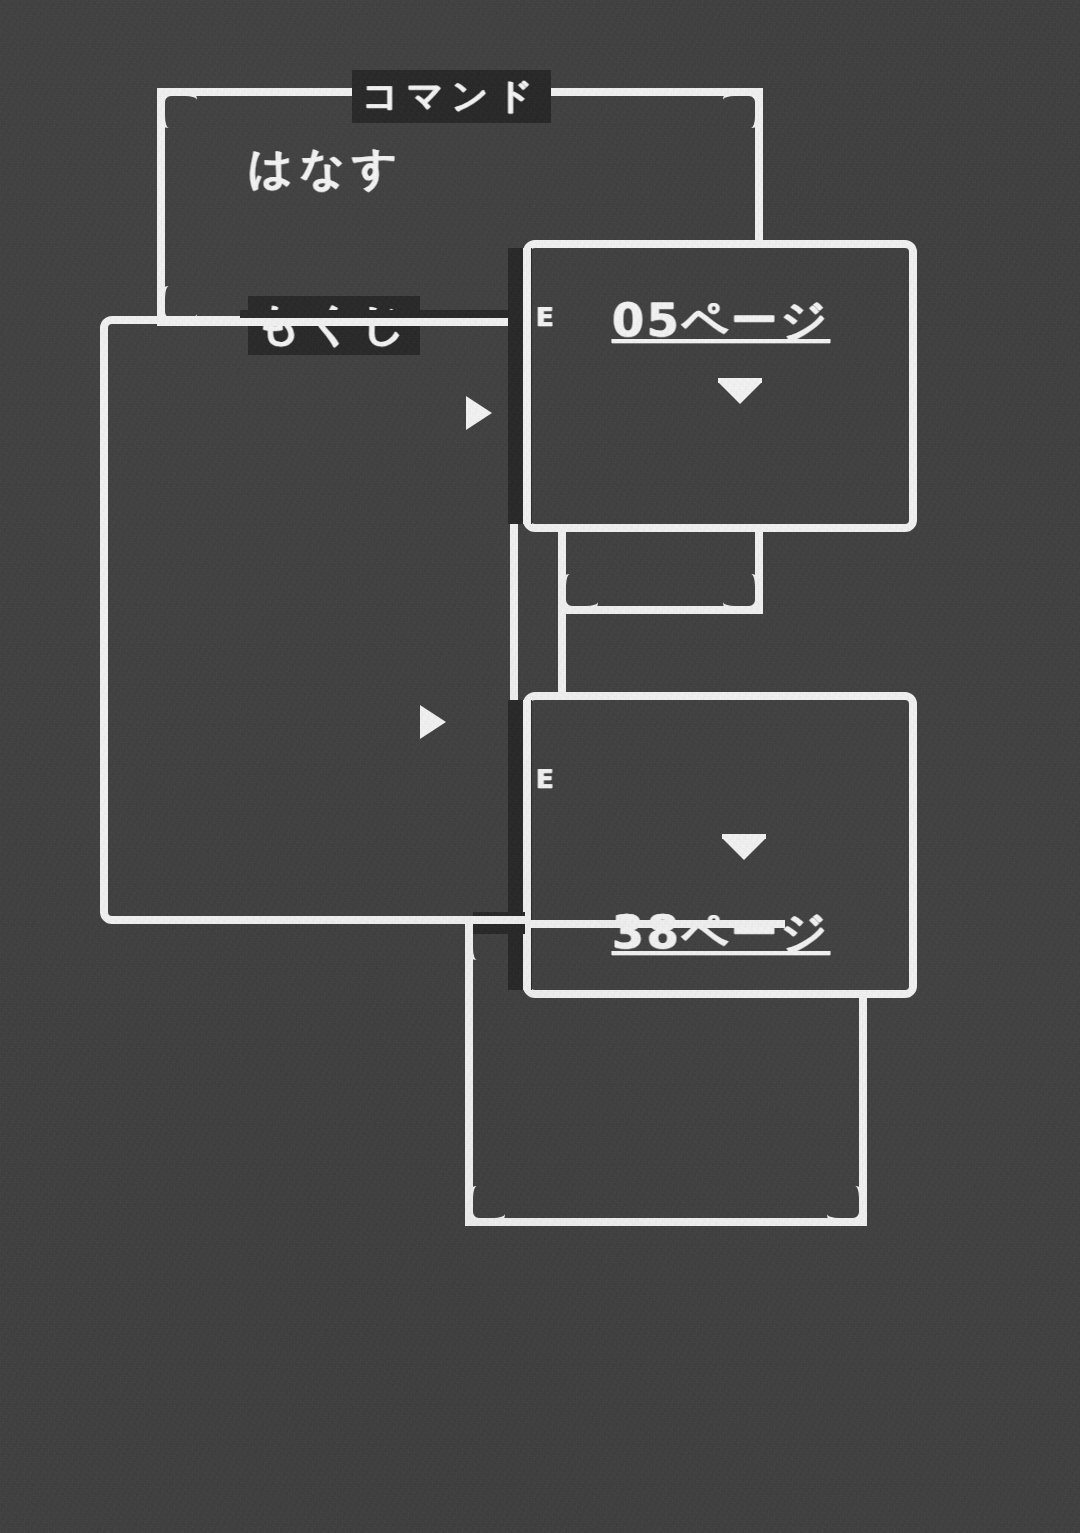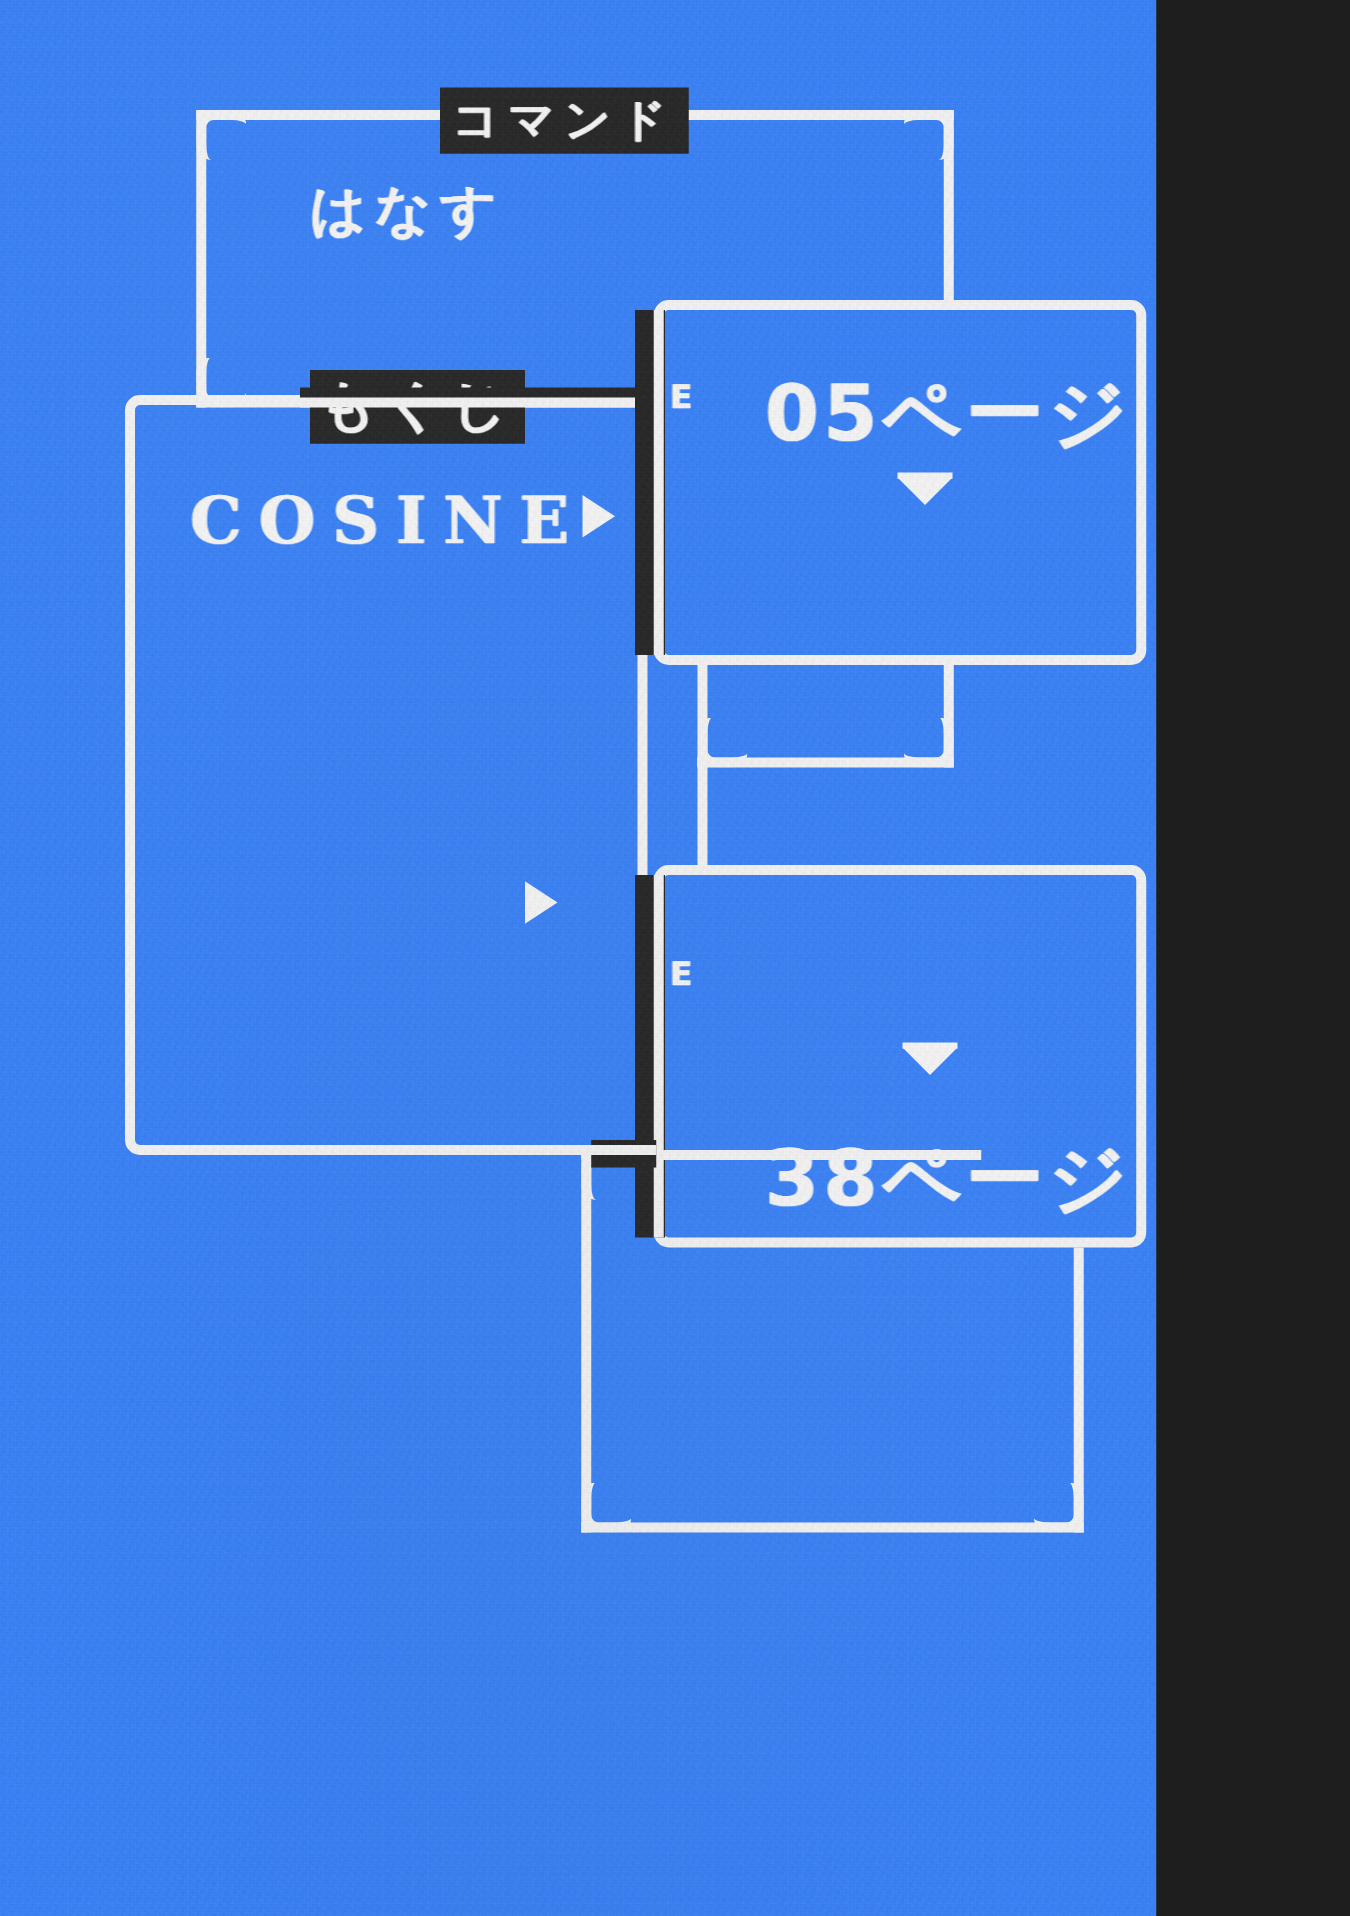--- a/index.html
+++ b/index.html
@@ -3,23 +3,23 @@
 <meta charset="utf-8">
 <style>
   html, body {
     margin: 0;
     padding: 0;
     background: #1e1e1e;
   }
 
   #screen {
     position: relative;
-    width: 925px;
+    width: 1080px;
     height: 1533px;
-    background-color: #3b82f6;
+    background-color: #404040;
     overflow: hidden;
     font-family: "DejaVu Sans", sans-serif;
   }
 
   
   #grain {
     position: absolute;
     inset: 0;
     pointer-events: none;
     opacity: .5;
@@ -69,21 +69,21 @@
     -webkit-font-smoothing: none;
     text-rendering: geometricPrecision;
     text-shadow:
        1px 0 0 rgba(244,244,244,.55),
       -1px 0 0 rgba(244,244,244,.55),
        0 1px 0 rgba(244,244,244,.35);
   }
 
   .jp        { font-size: 44px; letter-spacing: 0.16em; text-align: right; }
   .jp-title  { font-size: 36px; letter-spacing: 0.22em; }
-  .jp-page   { font-size: 62px; letter-spacing: 0.06em; }
+  .jp-page   { font-size: 46px; letter-spacing: 0.06em; text-decoration: underline; }
   .latin-big { font-size: 52px; letter-spacing: 0.26em; font-family: "DejaVu Serif", serif; }
   .latin-sm  { font-size: 26px; letter-spacing: 0; font-family: "DejaVu Sans", sans-serif; }
 
   
   .title-on-border {
     background-color: #272727;
     padding: 2px 10px;
   }
 
   
@@ -133,21 +133,20 @@
   <div class="px jp-title title-on-border" style="left:352px; top:70px;">コマンド</div>
 
   <div class="px jp" style="left:248px; top:140px;">はなす</div>
   <div class="px jp" style="left:248px; top:296px; background-color:#272727; padding:0 8px;">もくじ</div>
 
   <div class="frame" style="left:100px; top:316px; width:418px; height:608px;"></div>
 
   <div class="mask" style="left:240px; top:310px; width:278px; height:14px;"></div>
   <div class="hline" style="left:240px; top:318px; width:290px;"></div>
 
-  <div class="px latin-big" style="left:152px; top:386px;">COSINE</div>
   <div class="tri-right" style="left:466px; top:396px;"></div>
 
   <div class="tri-right" style="left:420px; top:705px;"></div>
 
   <div class="frame" style="left:523px; top:240px; width:394px; height:292px;"></div>
 
   <div class="mask" style="left:508px; top:248px; width:24px; height:276px;"></div>
   <div class="vline" style="left:523px; top:248px; height:276px;"></div>
 
   <div class="px latin-sm" style="left:536px; top:303px;">E</div>

